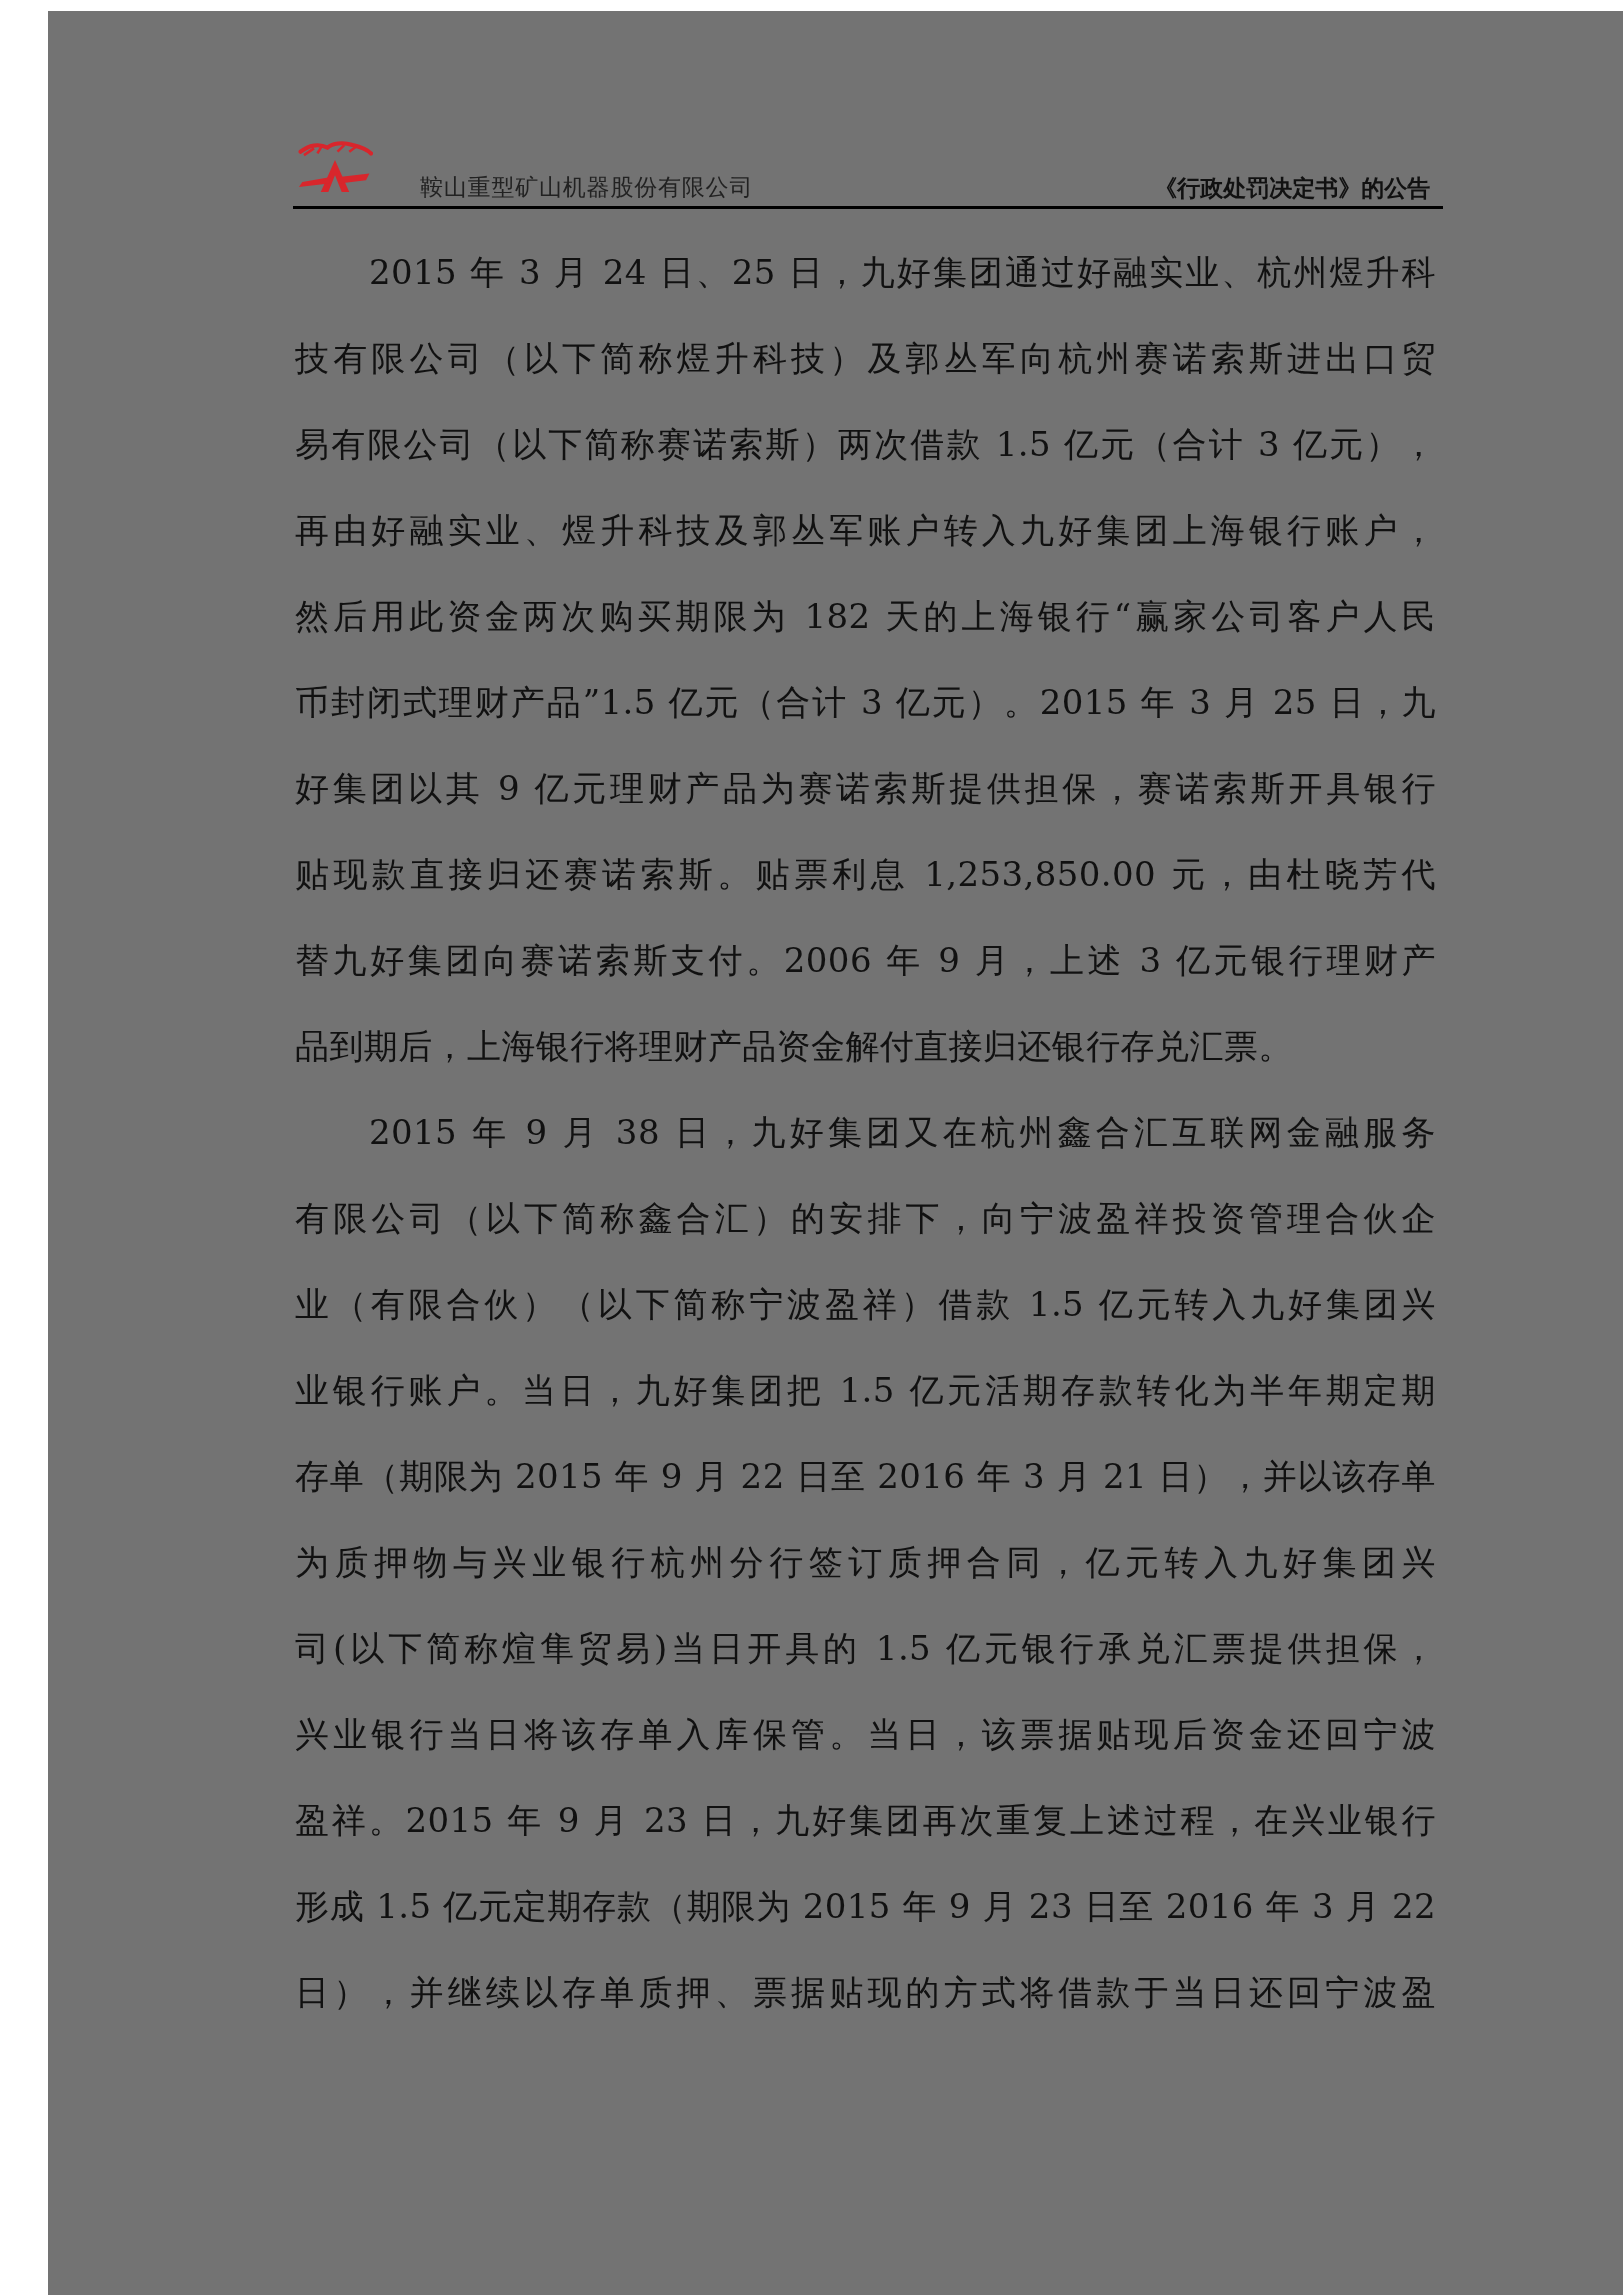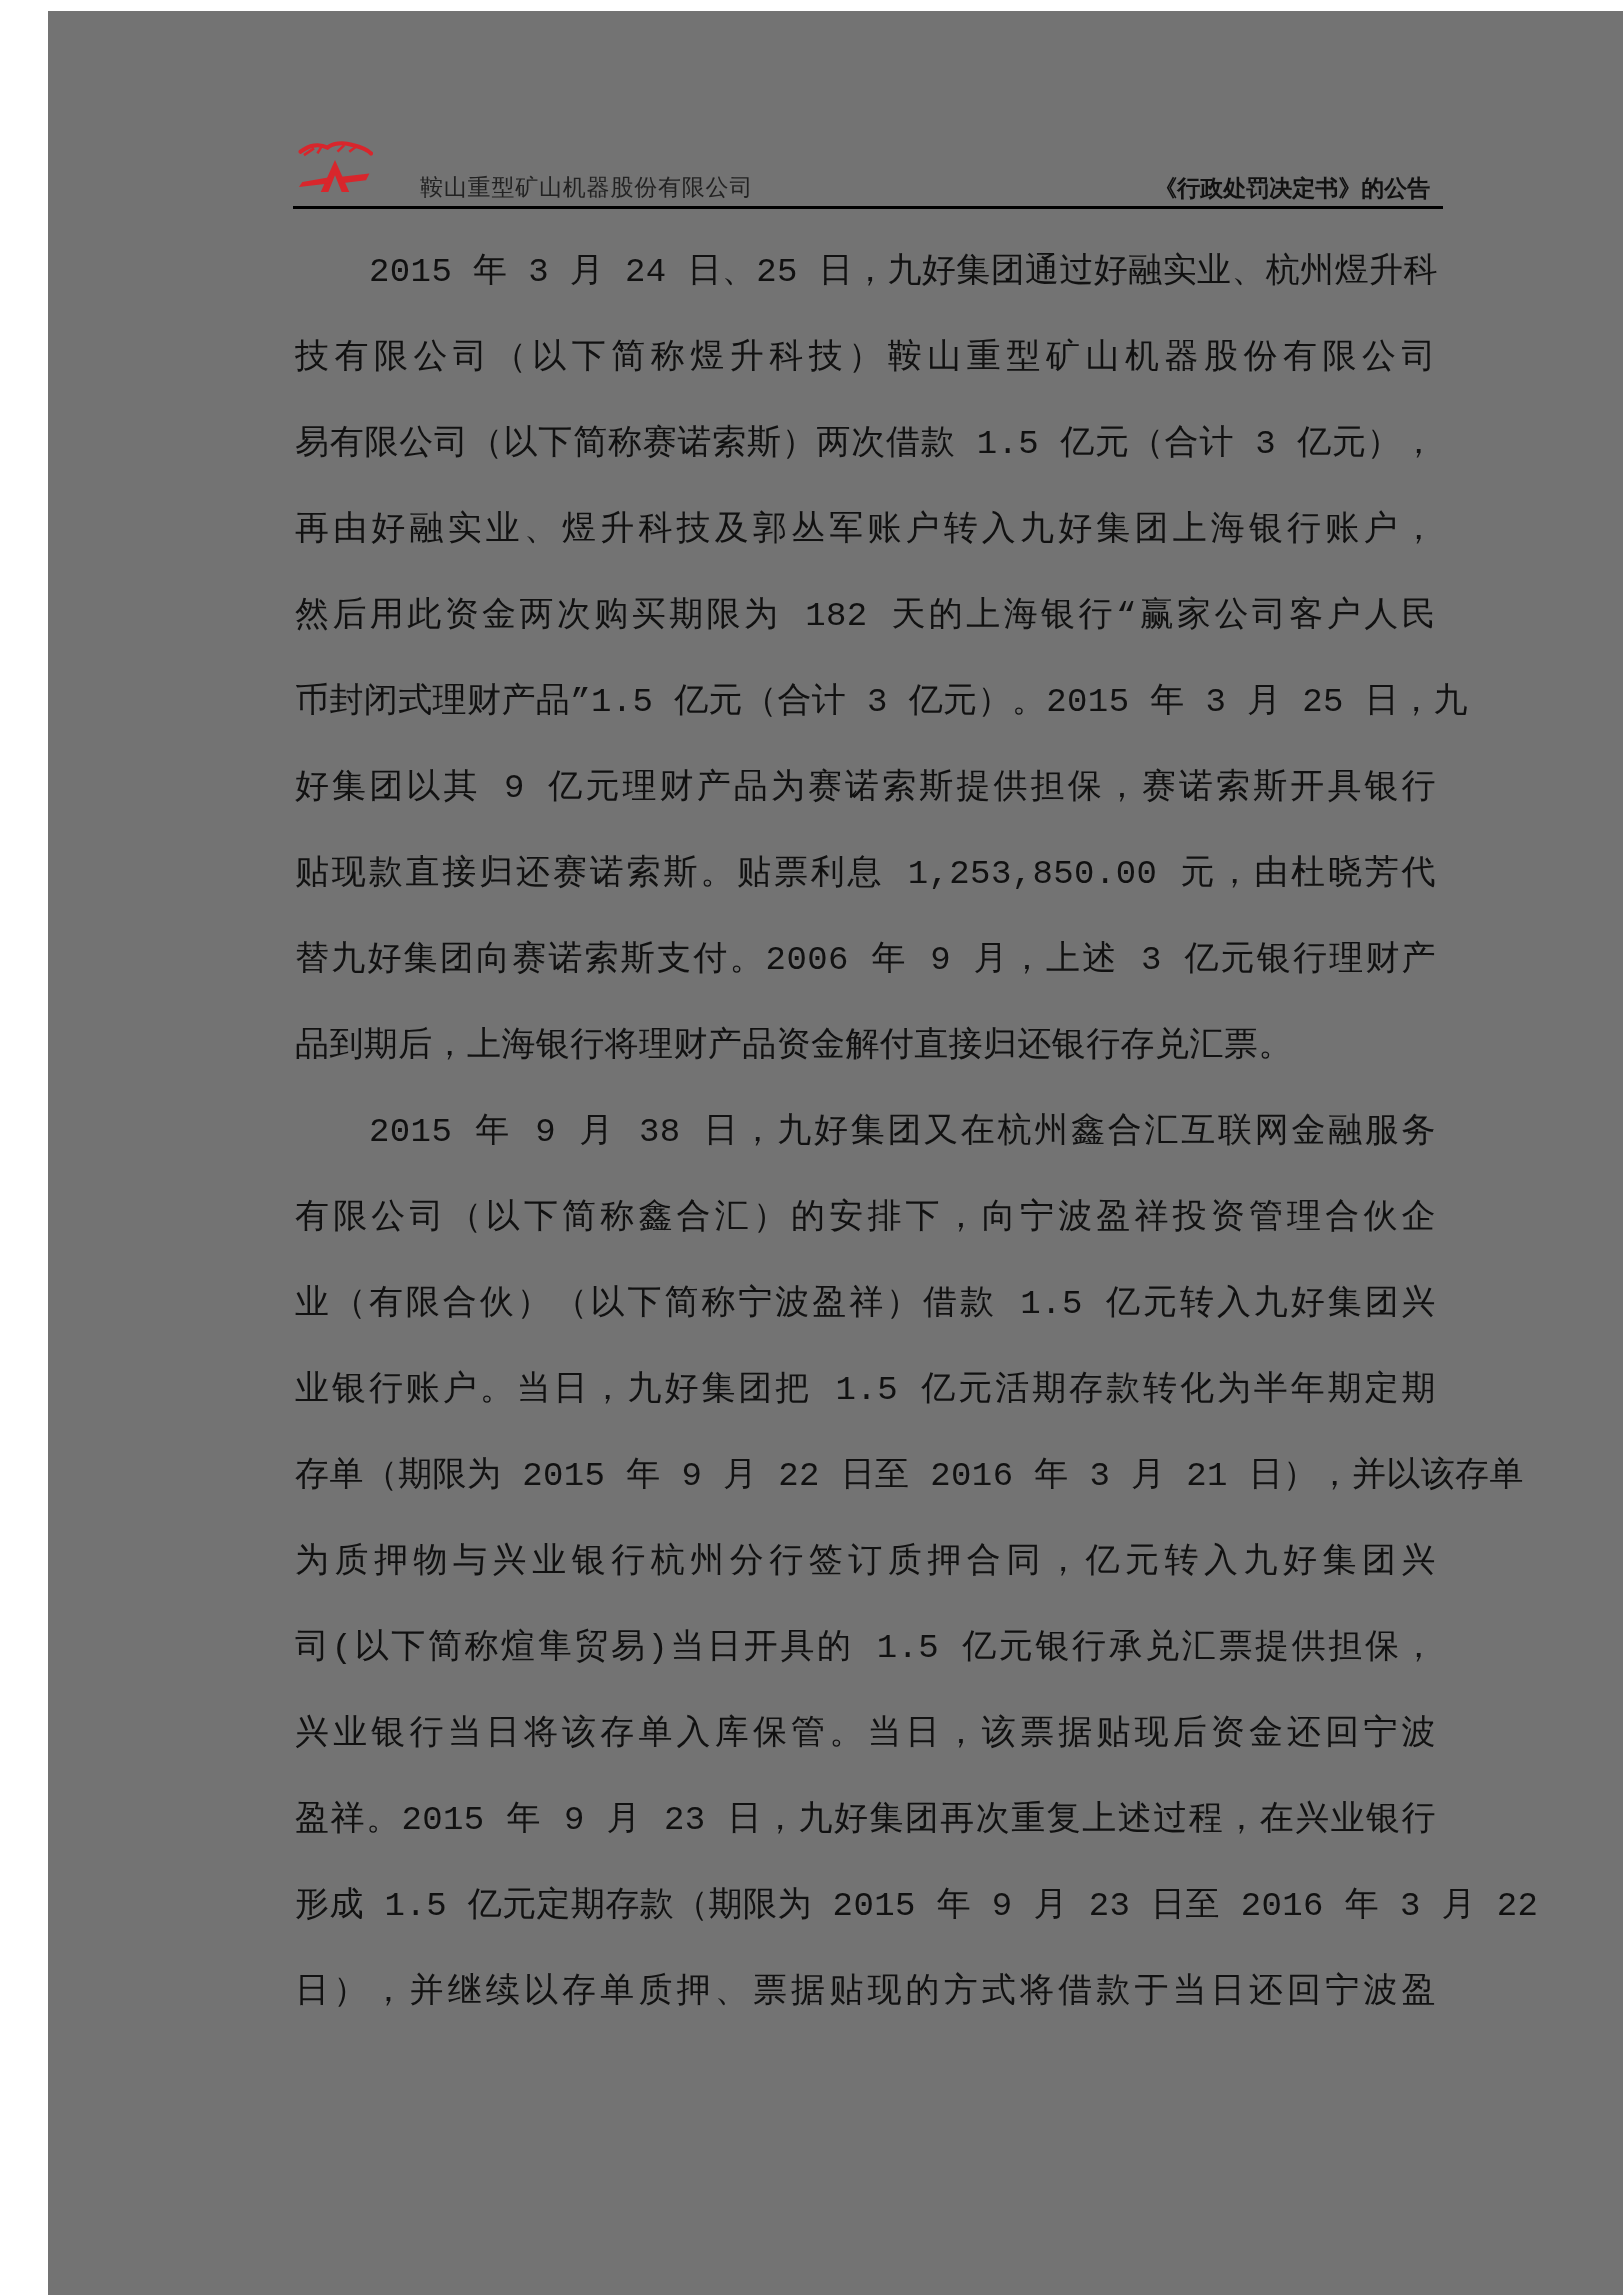--- a/index.html
+++ b/index.html
@@ -9,21 +9,21 @@
   .header { position: absolute; left: 245px; top: 127px; width: 1150px; height: 73px; }
   .logo { position: absolute; left: 4.2px; top: 1.7px; width: 76px; height: 57px; }
   .company-name { position: absolute; left: 127px; top: 37px; font-size: 23px; line-height: 25px;
                   letter-spacing: 0.8px; color: #222; white-space: nowrap; }
   .doc-title { position: absolute; right: 12.7px; top: 37px; font-size: 23px; line-height: 25px;
                color: #111; white-space: nowrap; font-weight: bold; }
   .header-rule { position: absolute; left: 0; top: 68px; width: 1150px; height: 3.4px; background: #000; }
   .body { position: absolute; left: 247px; top: 218px; width: 1141px; }
   .para { margin: 0; font-size: 34px; line-height: 86px; text-align: justify;
           text-align-last: justify; letter-spacing: 0.4px; }
-  .line { display: block; white-space: nowrap; text-align: justify; text-align-last: justify; height: 86px; font-family: Liberation Mono, monospace; }
+  .line { display: block; white-space: nowrap; text-align: justify; text-align-last: justify; height: 86px; }
   .line.indent { padding-left: 74px; }
   .line.last { text-align-last: left; }
 </style>
 </head>
 <body>
 
 <div class="page">
 
   <div class="header">
     <div class="logo">
@@ -38,21 +38,21 @@
       </svg>
     </div>
     <div class="company-name">鞍山重型矿山机器股份有限公司</div>
     <div class="doc-title">《行政处罚决定书》的公告</div>
     <div class="header-rule"></div>
   </div>
 
   <div class="body">
     <div class="para">
       <span class="line indent">2015 年 3 月 24 日、25 日，九好集团通过好融实业、杭州煜升科</span>
-      <span class="line">技有限公司（以下简称煜升科技）鞍山重型矿山机器股份有限公司</span>
+      <span class="line">技有限公司（以下简称煜升科技）及郭丛军向杭州赛诺索斯进出口贸</span>
       <span class="line">易有限公司（以下简称赛诺索斯）两次借款 1.5 亿元（合计 3 亿元），</span>
       <span class="line">再由好融实业、煜升科技及郭丛军账户转入九好集团上海银行账户，</span>
       <span class="line">然后用此资金两次购买期限为 182 天的上海银行“赢家公司客户人民</span>
       <span class="line">币封闭式理财产品”1.5 亿元（合计 3 亿元）。2015 年 3 月 25 日，九</span>
       <span class="line">好集团以其 9 亿元理财产品为赛诺索斯提供担保，赛诺索斯开具银行</span>
       <span class="line">贴现款直接归还赛诺索斯。贴票利息 1,253,850.00 元，由杜晓芳代</span>
       <span class="line">替九好集团向赛诺索斯支付。2006 年 9 月，上述 3 亿元银行理财产</span>
       <span class="line last">品到期后，上海银行将理财产品资金解付直接归还银行存兑汇票。</span>
     </div>
     <div class="para">

